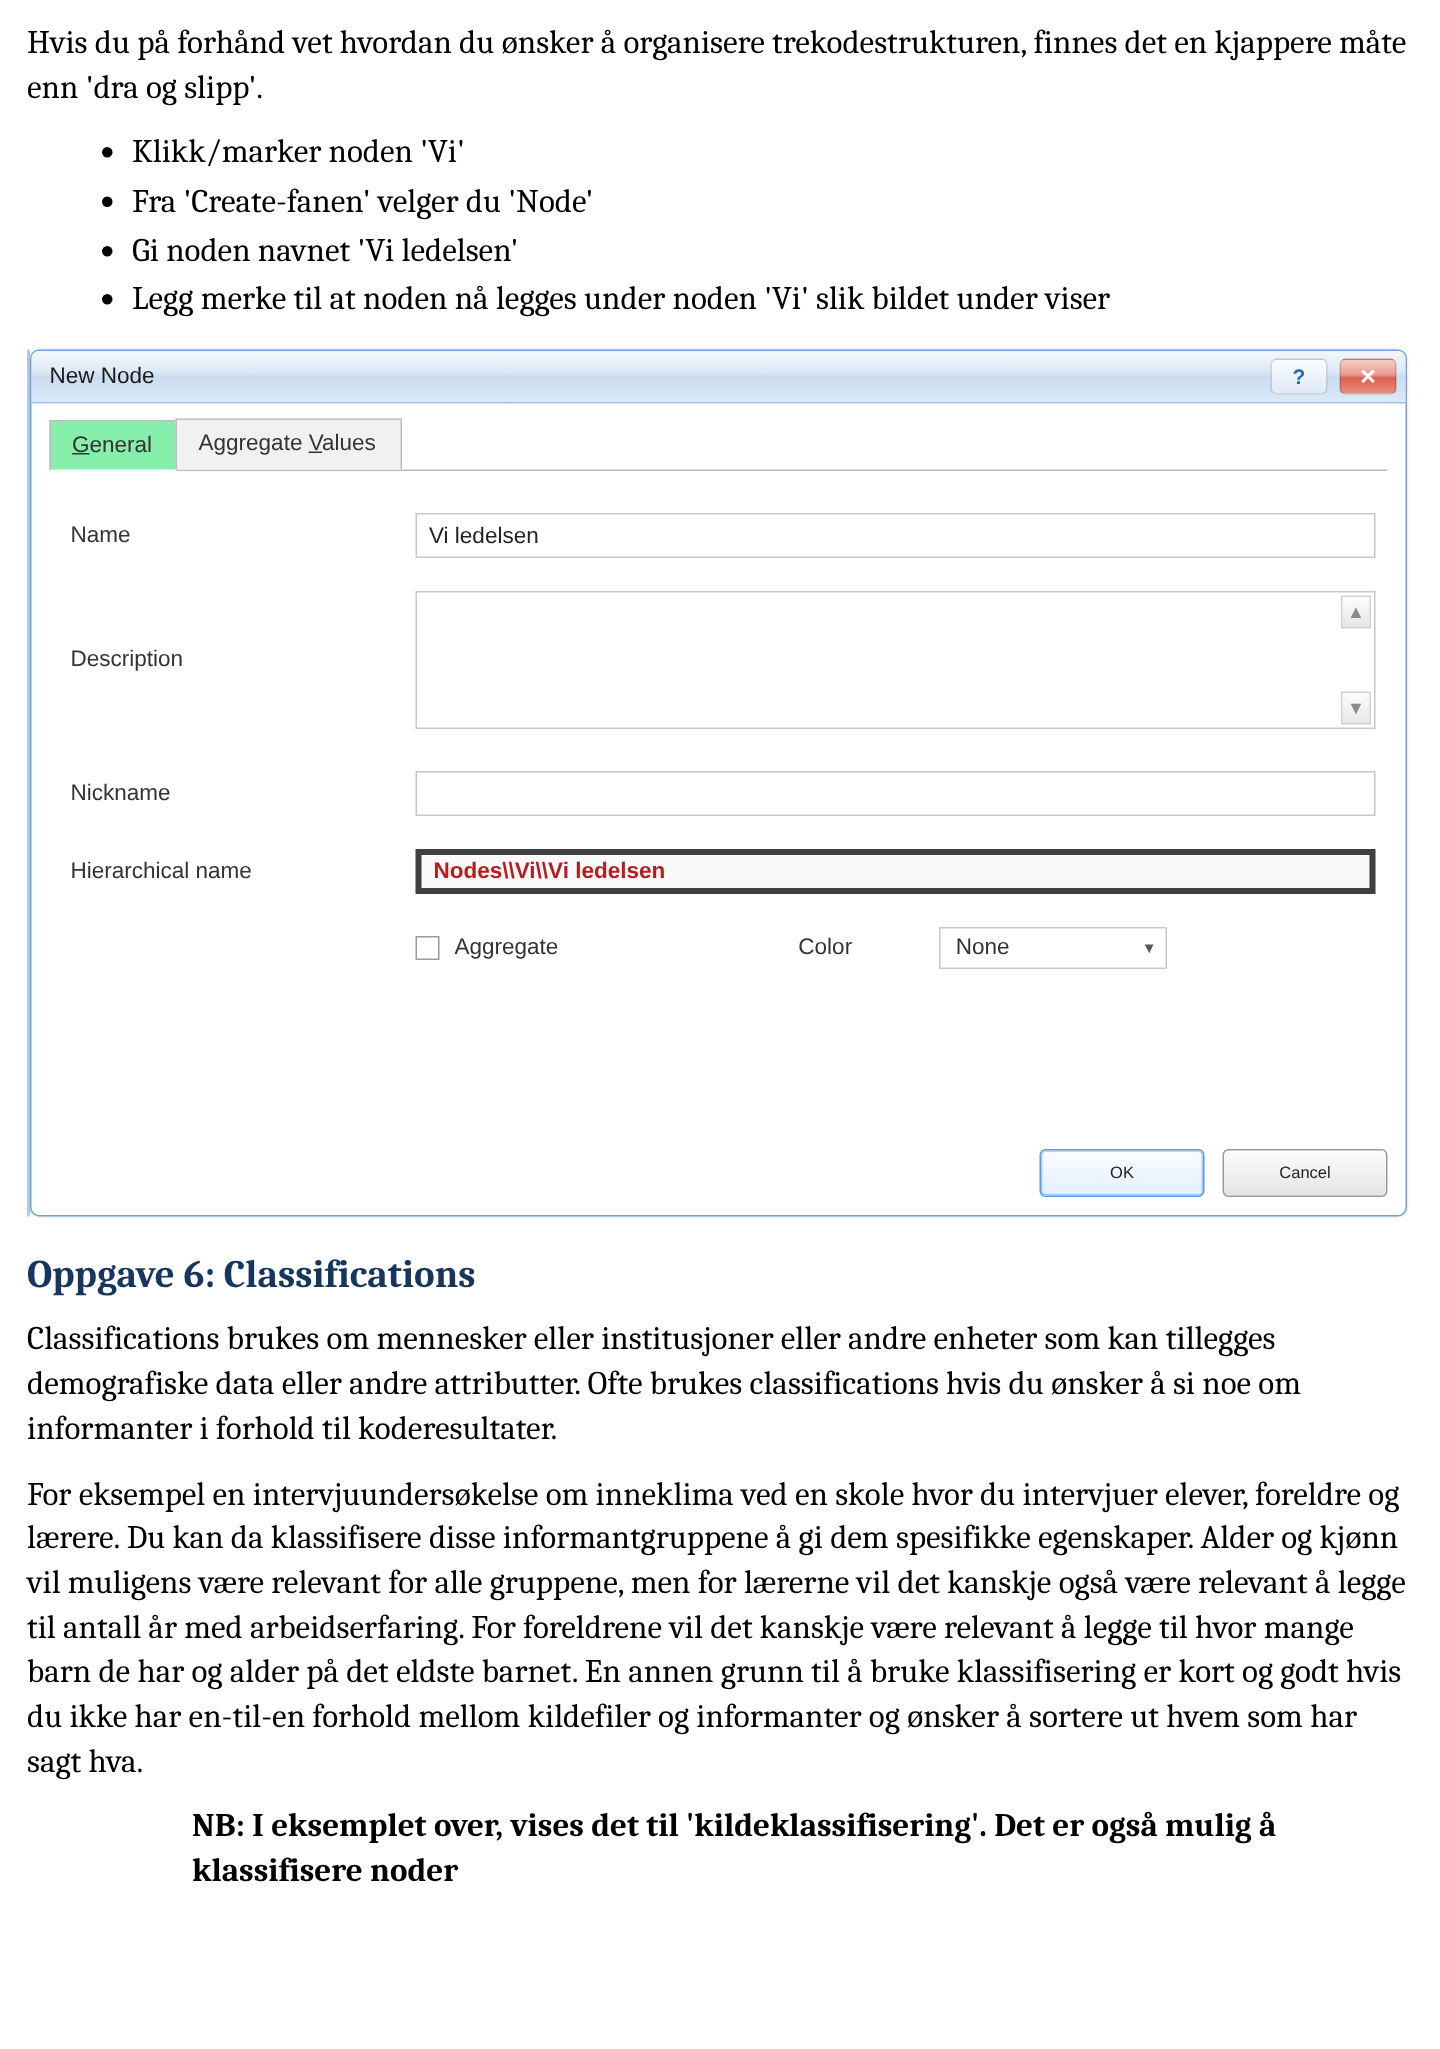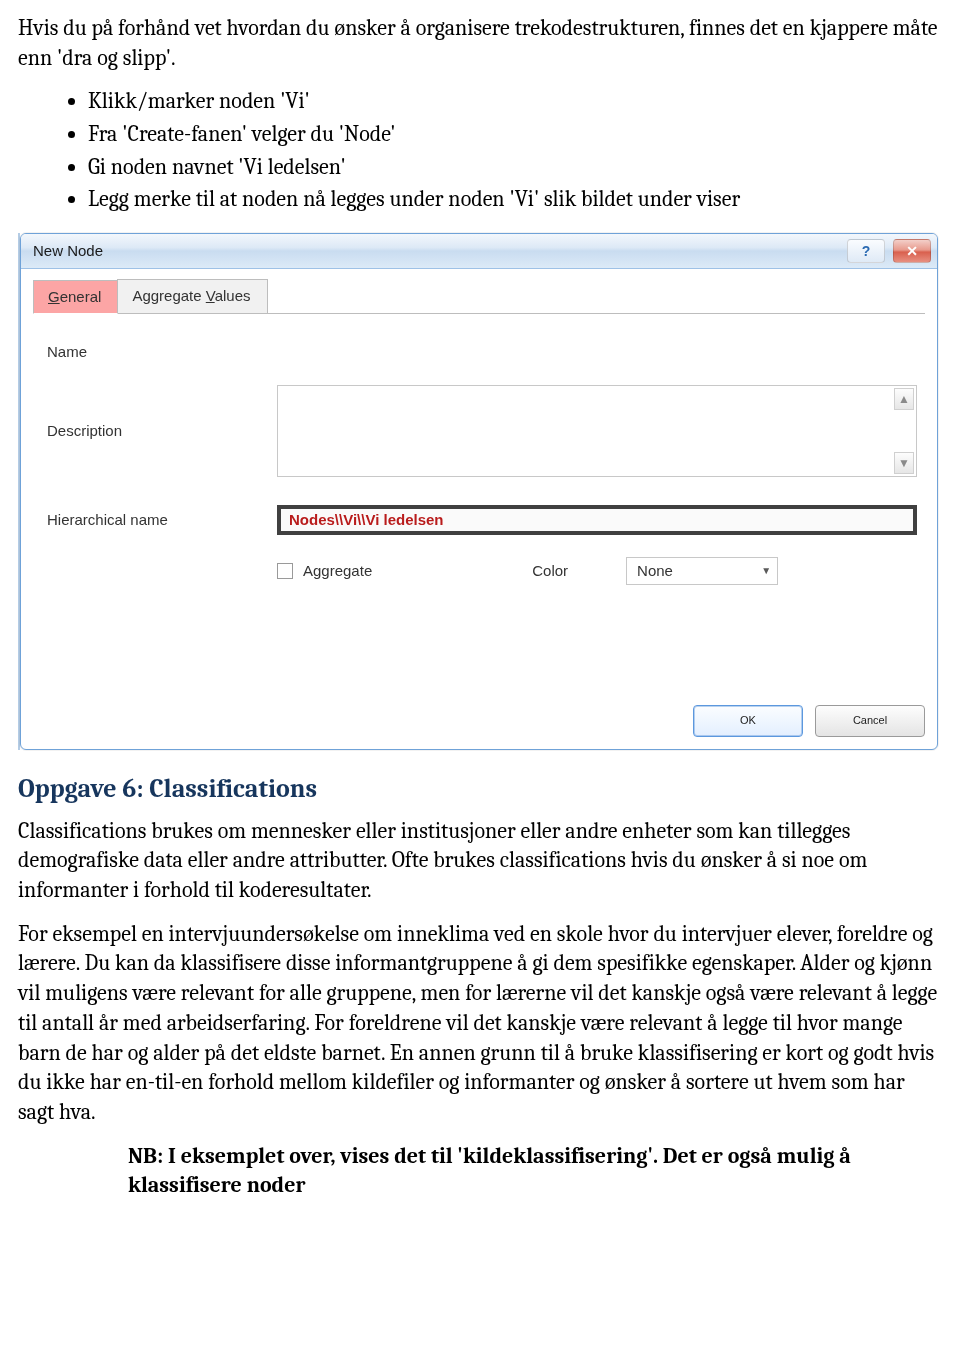--- a/index.html
+++ b/index.html
@@ -75,21 +75,21 @@
   .tab {
     padding: 6px 16px 6px 14px;
     border: 1px solid #bdbdbd;
     border-bottom: none;
     margin-right: -1px;
     background: #f1f1f1;
     font-size: 15px;
     position: relative;
   }
   .tab.active {
-    background: #fca5a5;
+    background: #86efac;
     border-bottom: 1px solid #fff;
     top: 1px;
   }
   .tab .mn { text-decoration: underline; }
 
   .form { padding: 0 8px 0 14px; }
   .row { display: flex; align-items: center; margin-bottom: 22px; }
   .row.tall { align-items: center; margin-bottom: 28px; }
   .lbl { width: 230px; color: #333; }
   .field { flex: 1; }
@@ -208,32 +208,41 @@
           <span class="mn">G</span><span>eneral</span>
         </div>
         <div class="tab">
           <span>Aggregate </span><span class="mn">V</span><span>alues</span>
         </div>
       </div>
 
       <div class="form">
         <div class="row">
           <div class="lbl">Name</div>
+          <div class="field">
+            <input class="txt" value="Vi ledelsen" style="">
+          </div>
         </div>
 
         <div class="row tall">
           <div class="lbl">Description</div>
           <div class="field">
             <div class="desc-box">
               <div class="desc-arrow up">▲</div>
               <div class="desc-arrow down">▼</div>
             </div>
           </div>
         </div>
 
+        <div class="row">
+          <div class="lbl">Nickname</div>
+          <div class="field">
+            <input class="txt" value="" style="">
+          </div>
+        </div>
 
         <div class="row">
           <div class="lbl">Hierarchical name</div>
           <div class="field">
             <div class="hier-val">Nodes\\Vi\\Vi ledelsen</div>
           </div>
         </div>
 
         <div class="row agg-color">
           <span class="chk"></span>

